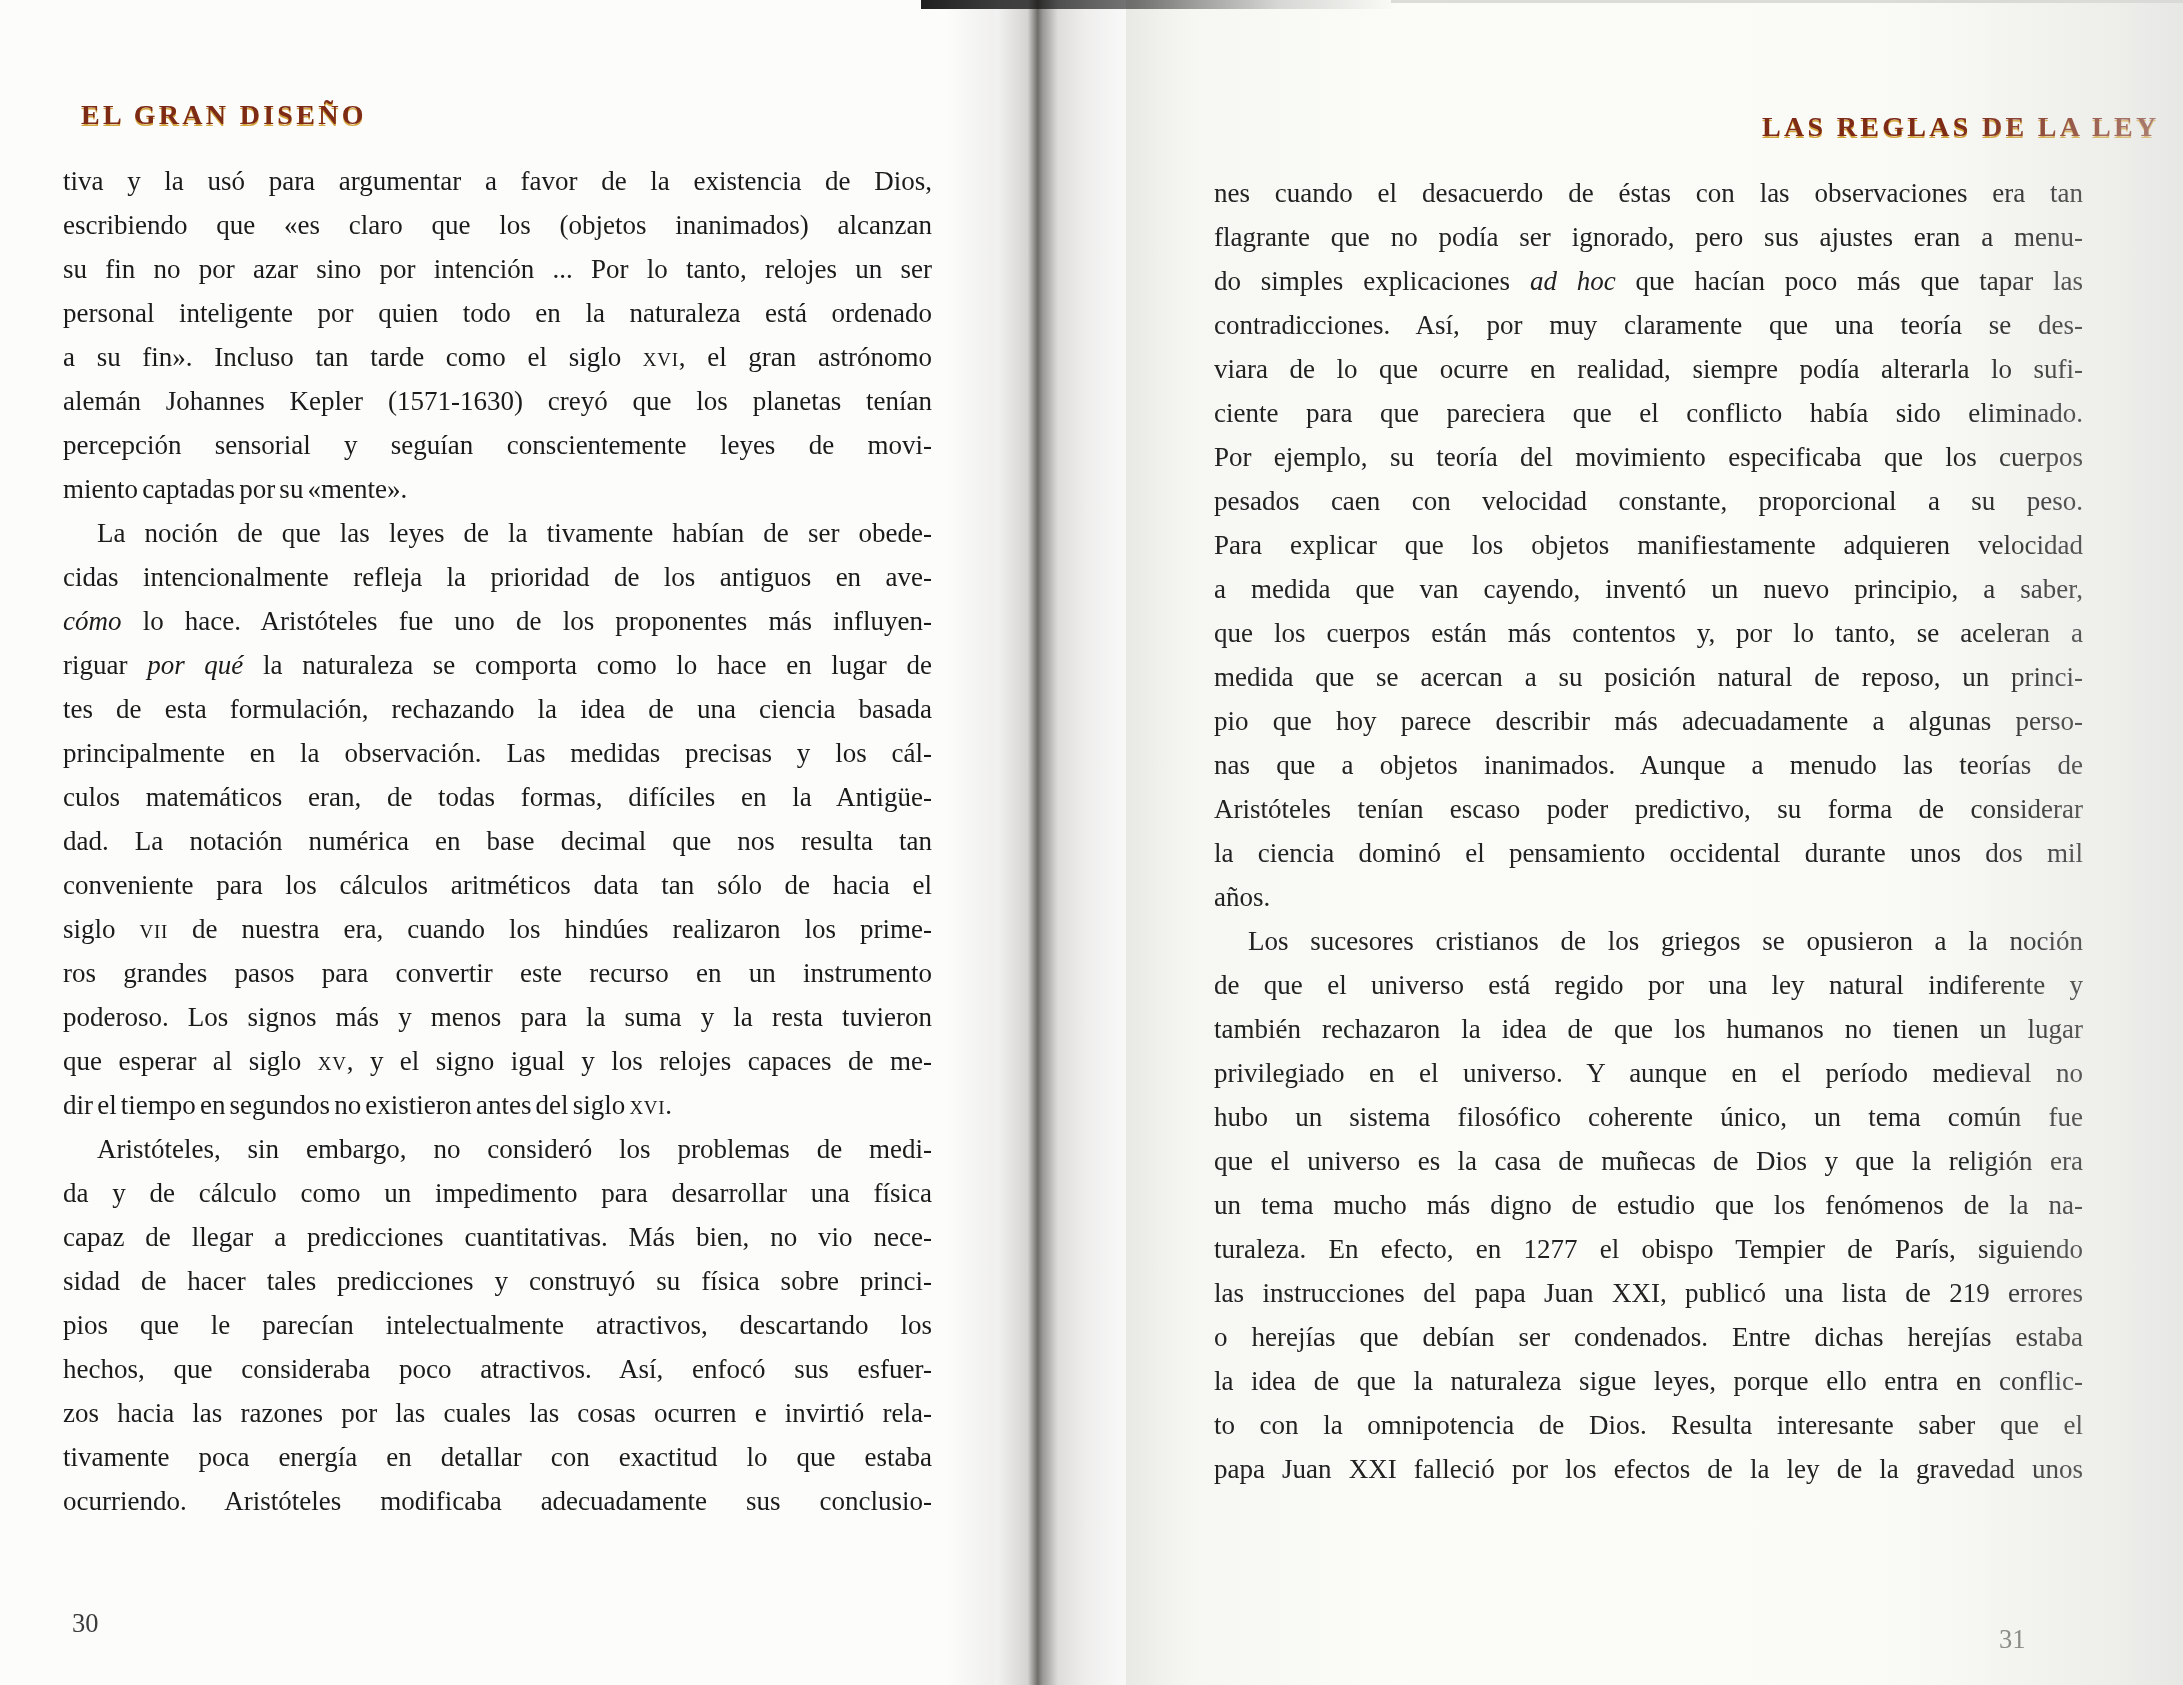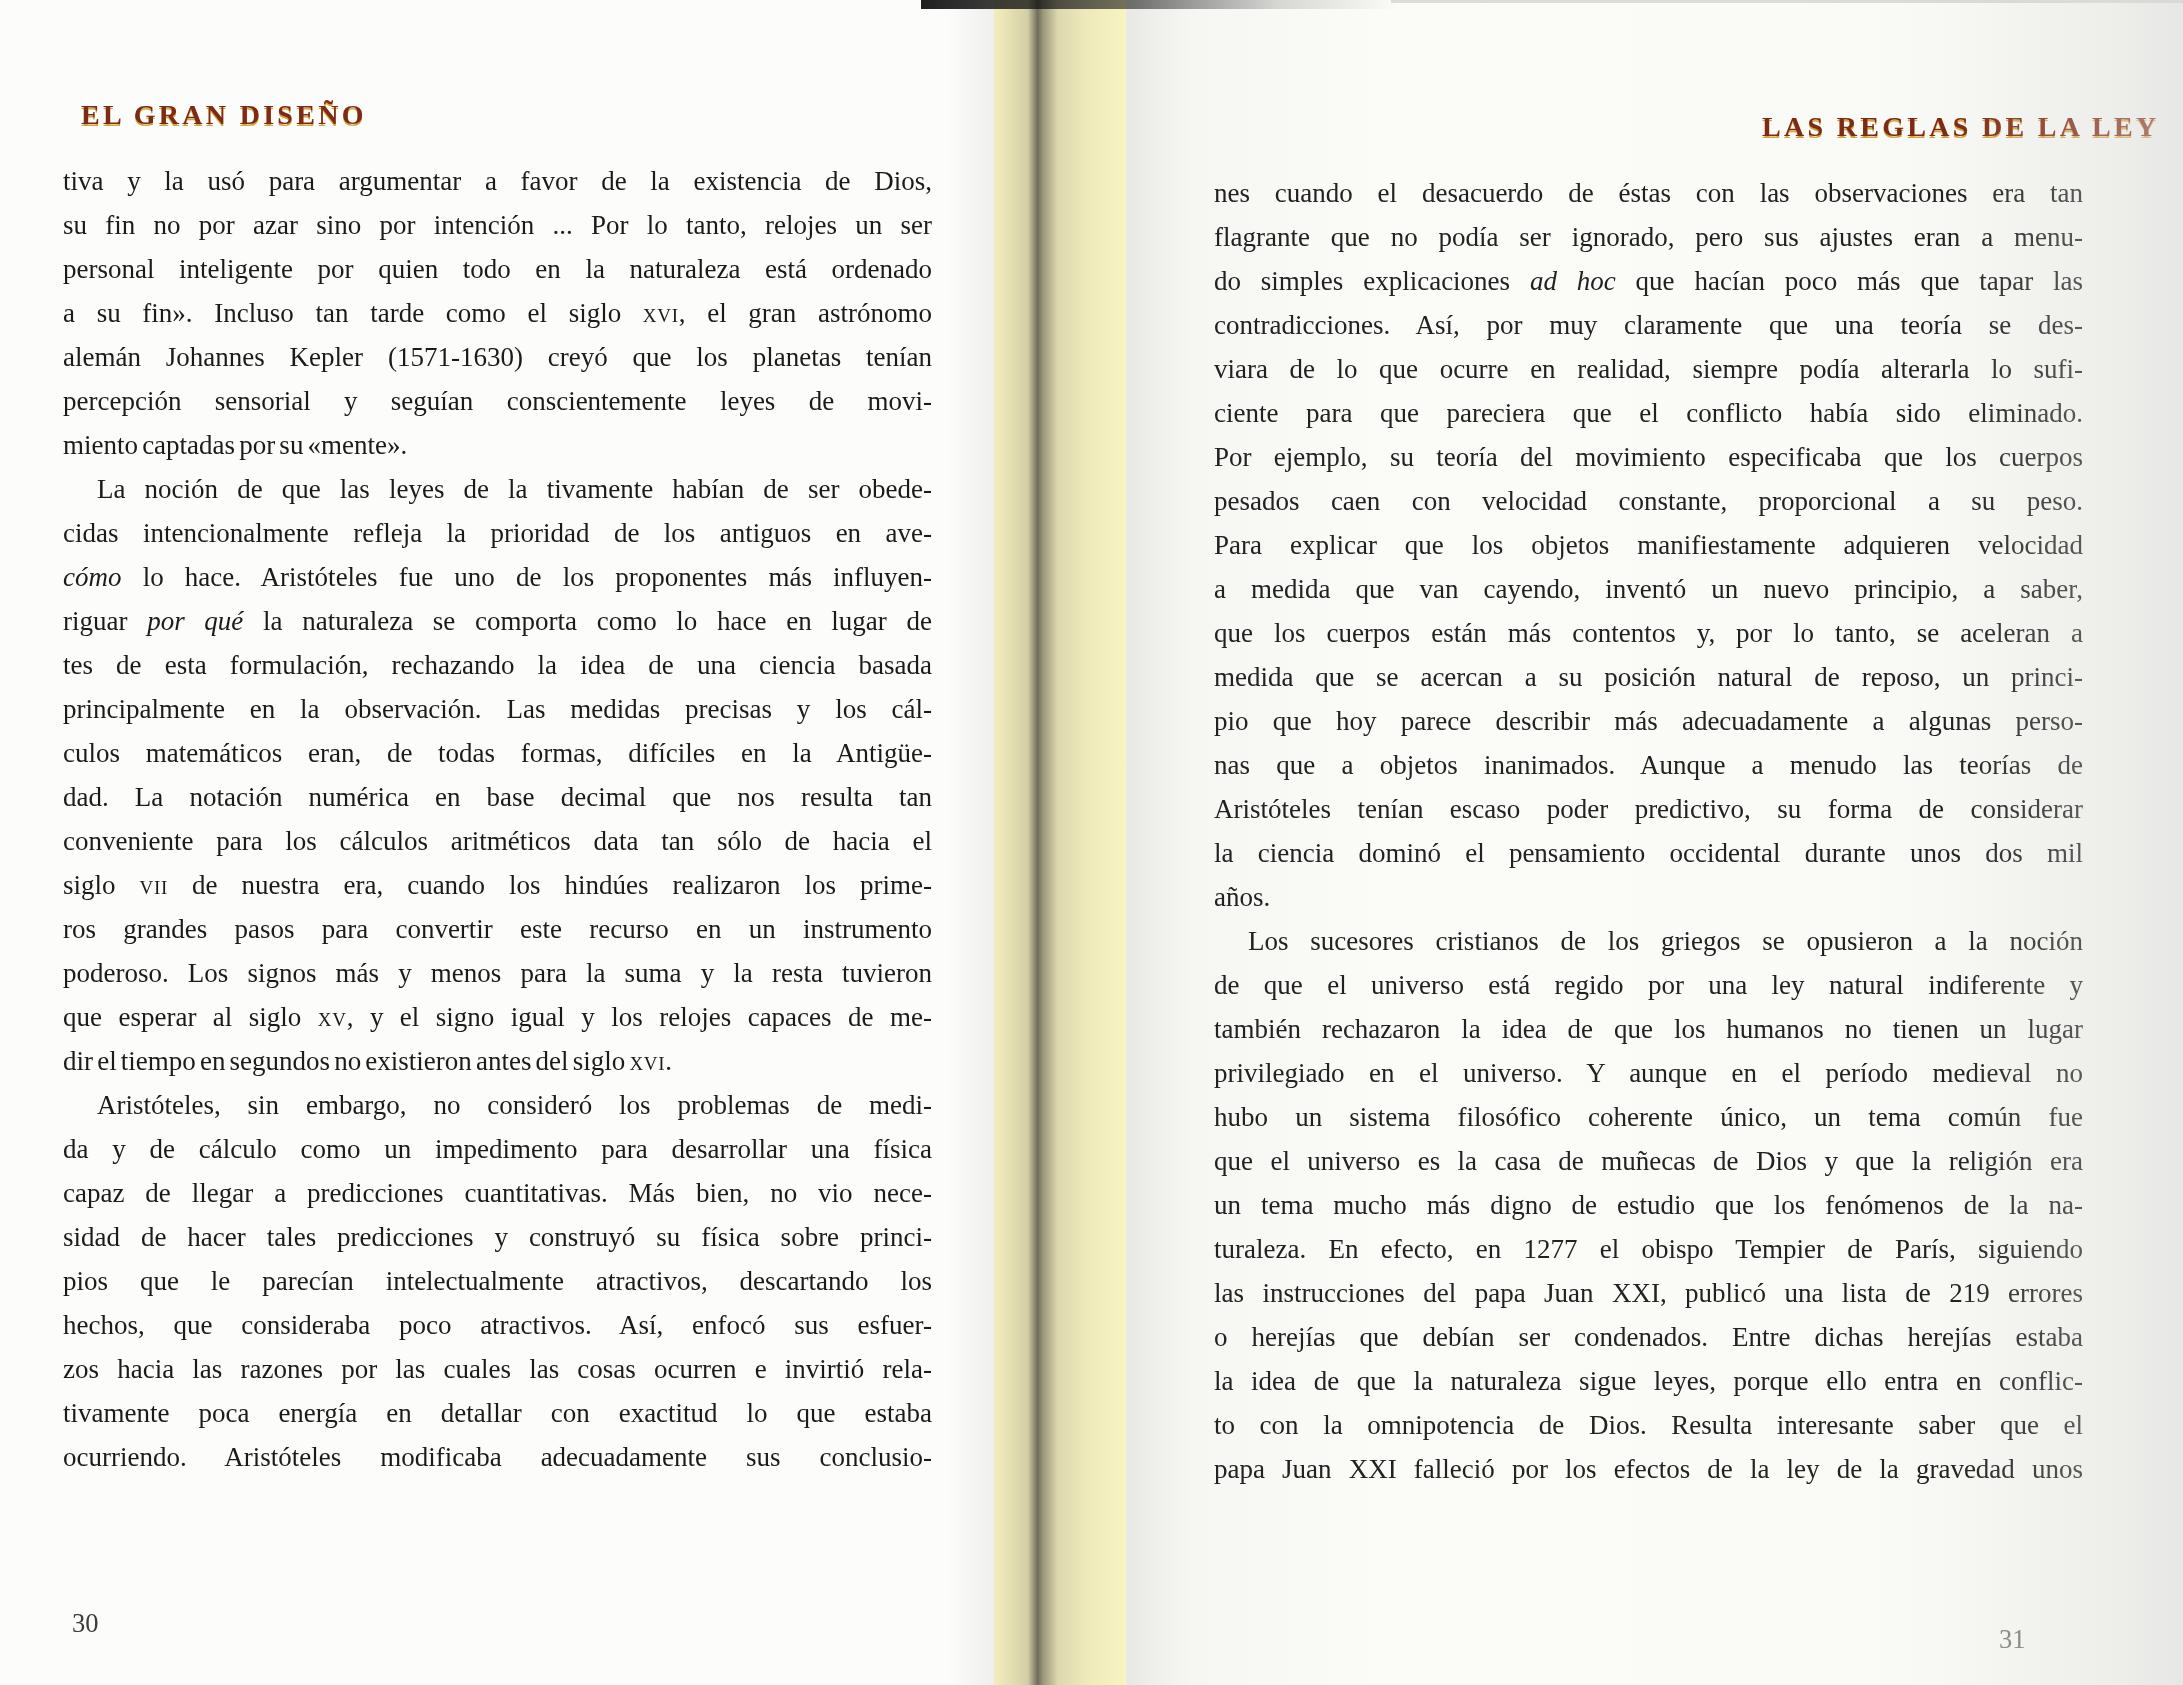--- a/index.html
+++ b/index.html
@@ -1,18 +1,18 @@
 <!DOCTYPE html>
 <html style="--header-text: #7d2a17; --header-glow: #d4a63e; --body-text: #1b1b1b;font-size:10.6px"><head>
 <meta charset="utf-8">
 <style>
   html,body { margin:0; padding:0; background:#e8e8e5; }
   .spread {
     position:relative; width:2183px; height:1685px;
-    background:#fef9c3; overflow:hidden;
+    background:#ffffff; overflow:hidden;
     font-family:"Liberation Serif", serif;
   }
   .page-left-bg {
     position:absolute; left:0; top:0; width:994px; height:100%;
     background:#fcfcfa;
   }
   .page-right-bg {
     position:absolute; left:1126px; top:0; right:0; height:100%;
     background:linear-gradient(90deg,#ededea 0%,#f6f6f3 6%,#fbfbf8 25%,#fafaf7 70%,#f2f2ef 93%,#ececea 100%);
   }
@@ -79,20 +79,21 @@
   <div class="gutter"></div>
   <div class="top-shadow"></div>
   <div class="top-line"></div>
 
   <div class="page-header left">EL GRAN DISEÑO</div>
   <div class="page-header right">LAS REGLAS DE LA LEY</div>
 
   <div class="text-col left">
       <div class="para">
         <div class="line">tiva y la usó para argumentar a favor de la existencia de Dios,</div>
+        <div class="line">escribiendo que «es claro que los (objetos inanimados) alcanzan</div>
         <div class="line">su fin no por azar sino por intención ... Por lo tanto, relojes un ser</div>
         <div class="line">personal inteligente por quien todo en la naturaleza está ordenado</div>
         <div class="line">a su fin». Incluso tan tarde como el siglo <span class="sc">xvi</span>, el gran astrónomo</div>
         <div class="line">alemán Johannes Kepler (1571-1630) creyó que los planetas tenían</div>
         <div class="line">percepción sensorial y seguían conscientemente leyes de movi-</div>
         <div class="line para-end">miento captadas por su «mente».</div>
       </div>
       <div class="para indent">
         <div class="line">La noción de que las leyes de la tivamente habían de ser obede-</div>
         <div class="line">cidas intencionalmente refleja la prioridad de los antiguos en ave-</div>

